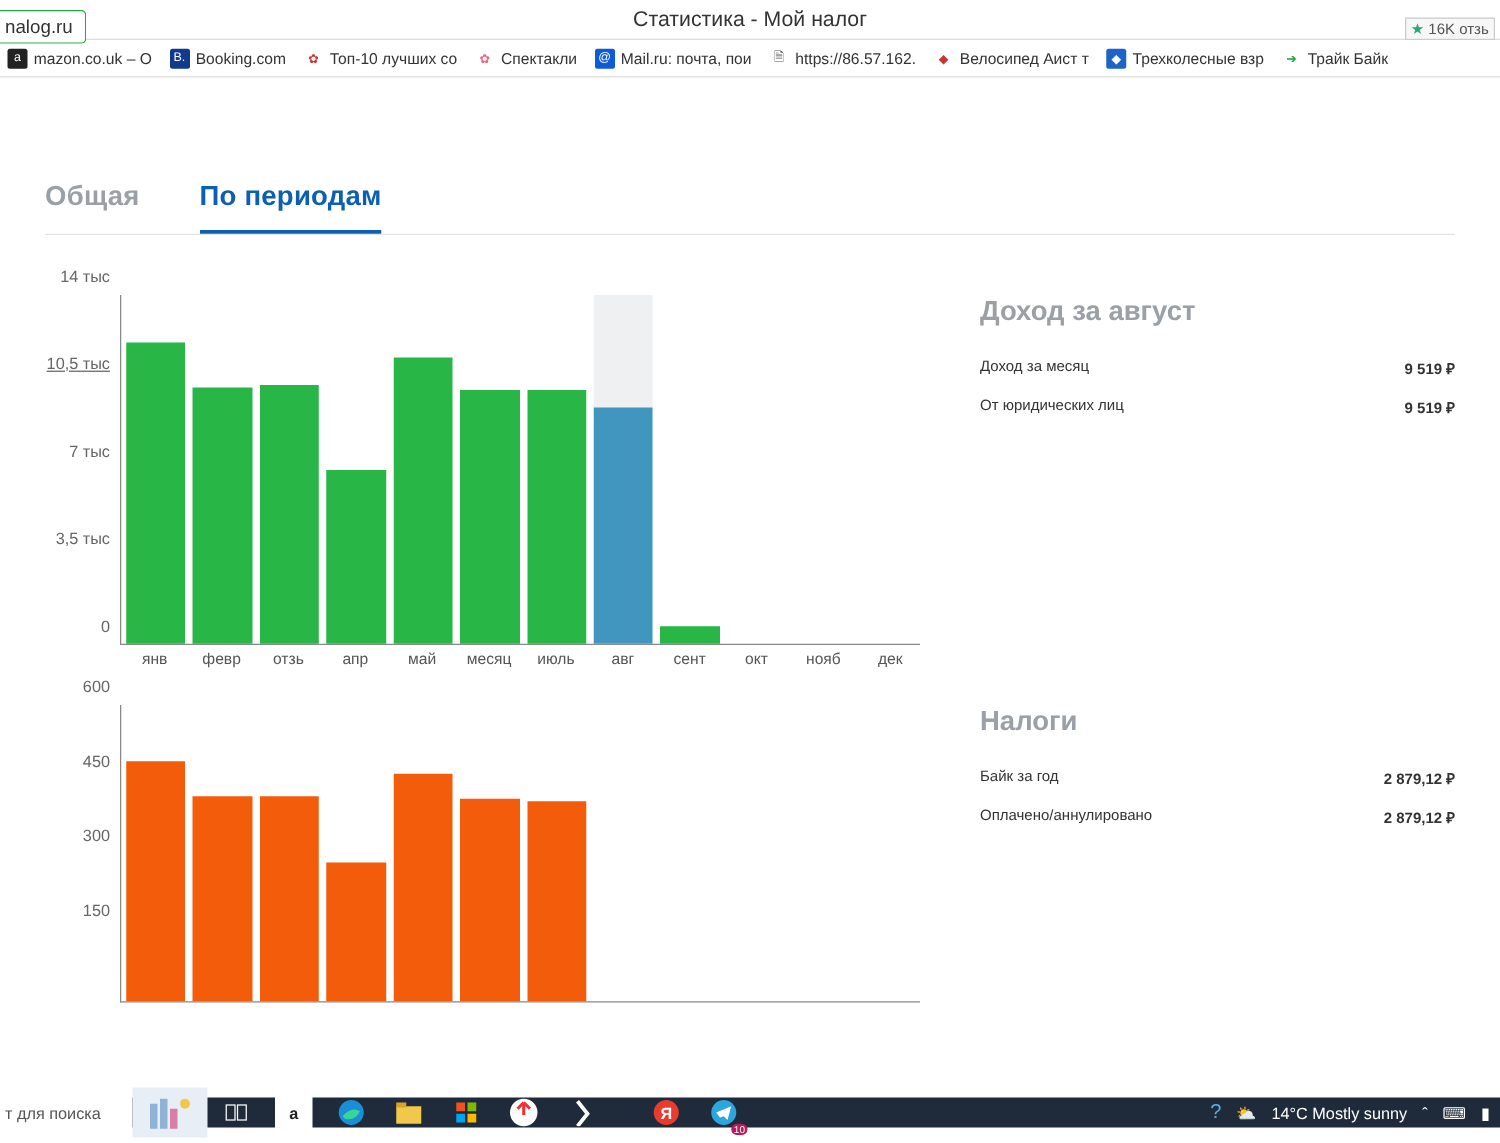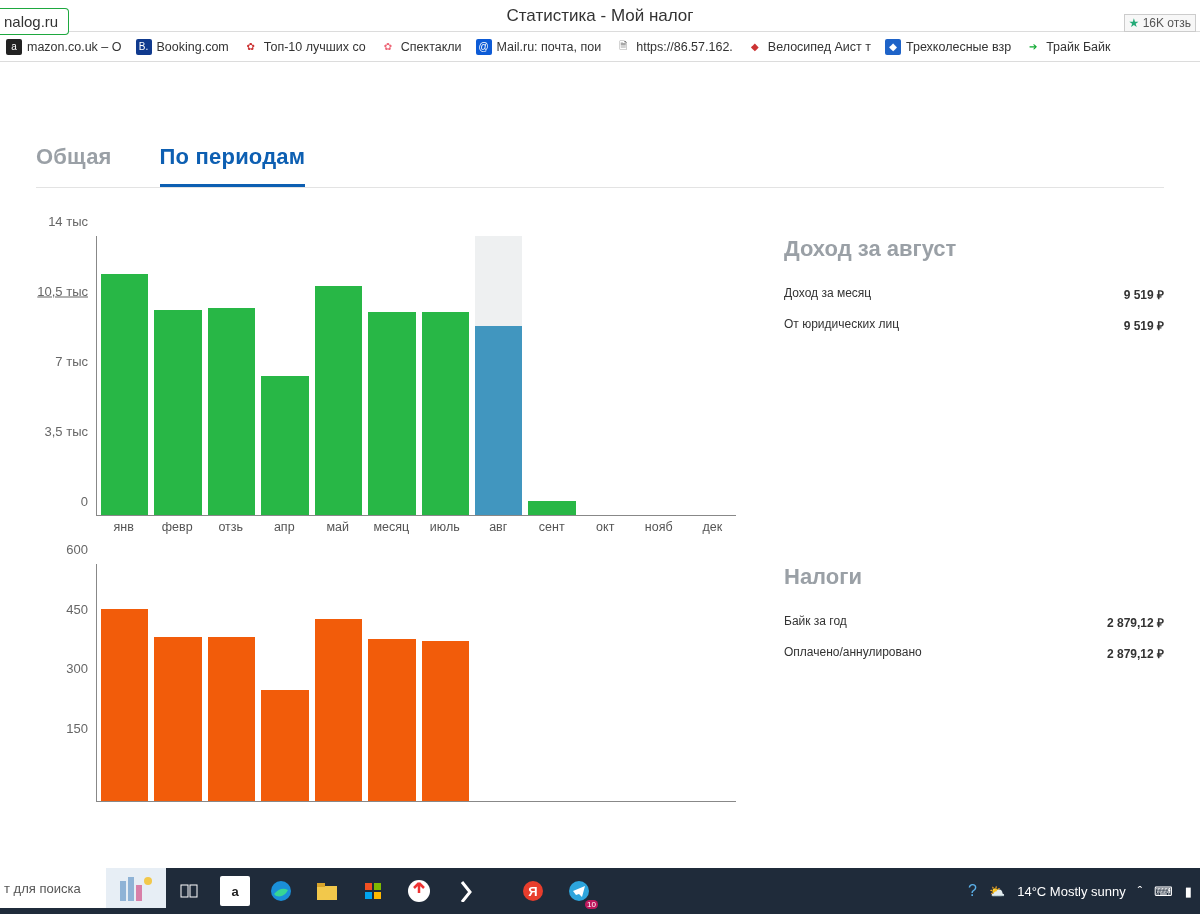--- a/index.html
+++ b/index.html
@@ -121,23 +121,23 @@
   .chart .x-axis {
     position:absolute; left:4px; right:0; bottom:0; height:20px;
     display:flex; gap:6px; font-size:12.5px; color:#555;
   }
   .chart .x-axis span { flex:1; text-align:center; padding-top:4px; }
 
   .chart2 .bar { background:#f25c0a; }
 
   
   .taskbar {
-    position:absolute; left:0; right:0; bottom:0;
-    height:46px; background:#1f2b3a;
-    display:flex; 
+    position:absolute; left:0; right:0; bottom:12px;
+    height:24px; background:#1f2b3a;
+    display:flex; align-items:center;
     color:#fff; font-size:13px;
   }
   .taskbar .search { background:#fff; color:#555; height:40px; display:flex; align-items:center; padding:0 10px 0 4px; width:106px;}
   .taskbar .widget { height:40px; width:60px; background:#e7eef5; display:flex; align-items:center; justify-content:center;}
   .taskbar .icons { display:flex; align-items:center; gap:0; }
   .taskbar .ticon { width:46px; height:40px; display:flex; align-items:center; justify-content:center; }
   .taskbar .spacer { flex:1; }
   .taskbar .tray { display:flex; align-items:center; gap:12px; padding-right:8px; }
 </style>
 </head>

